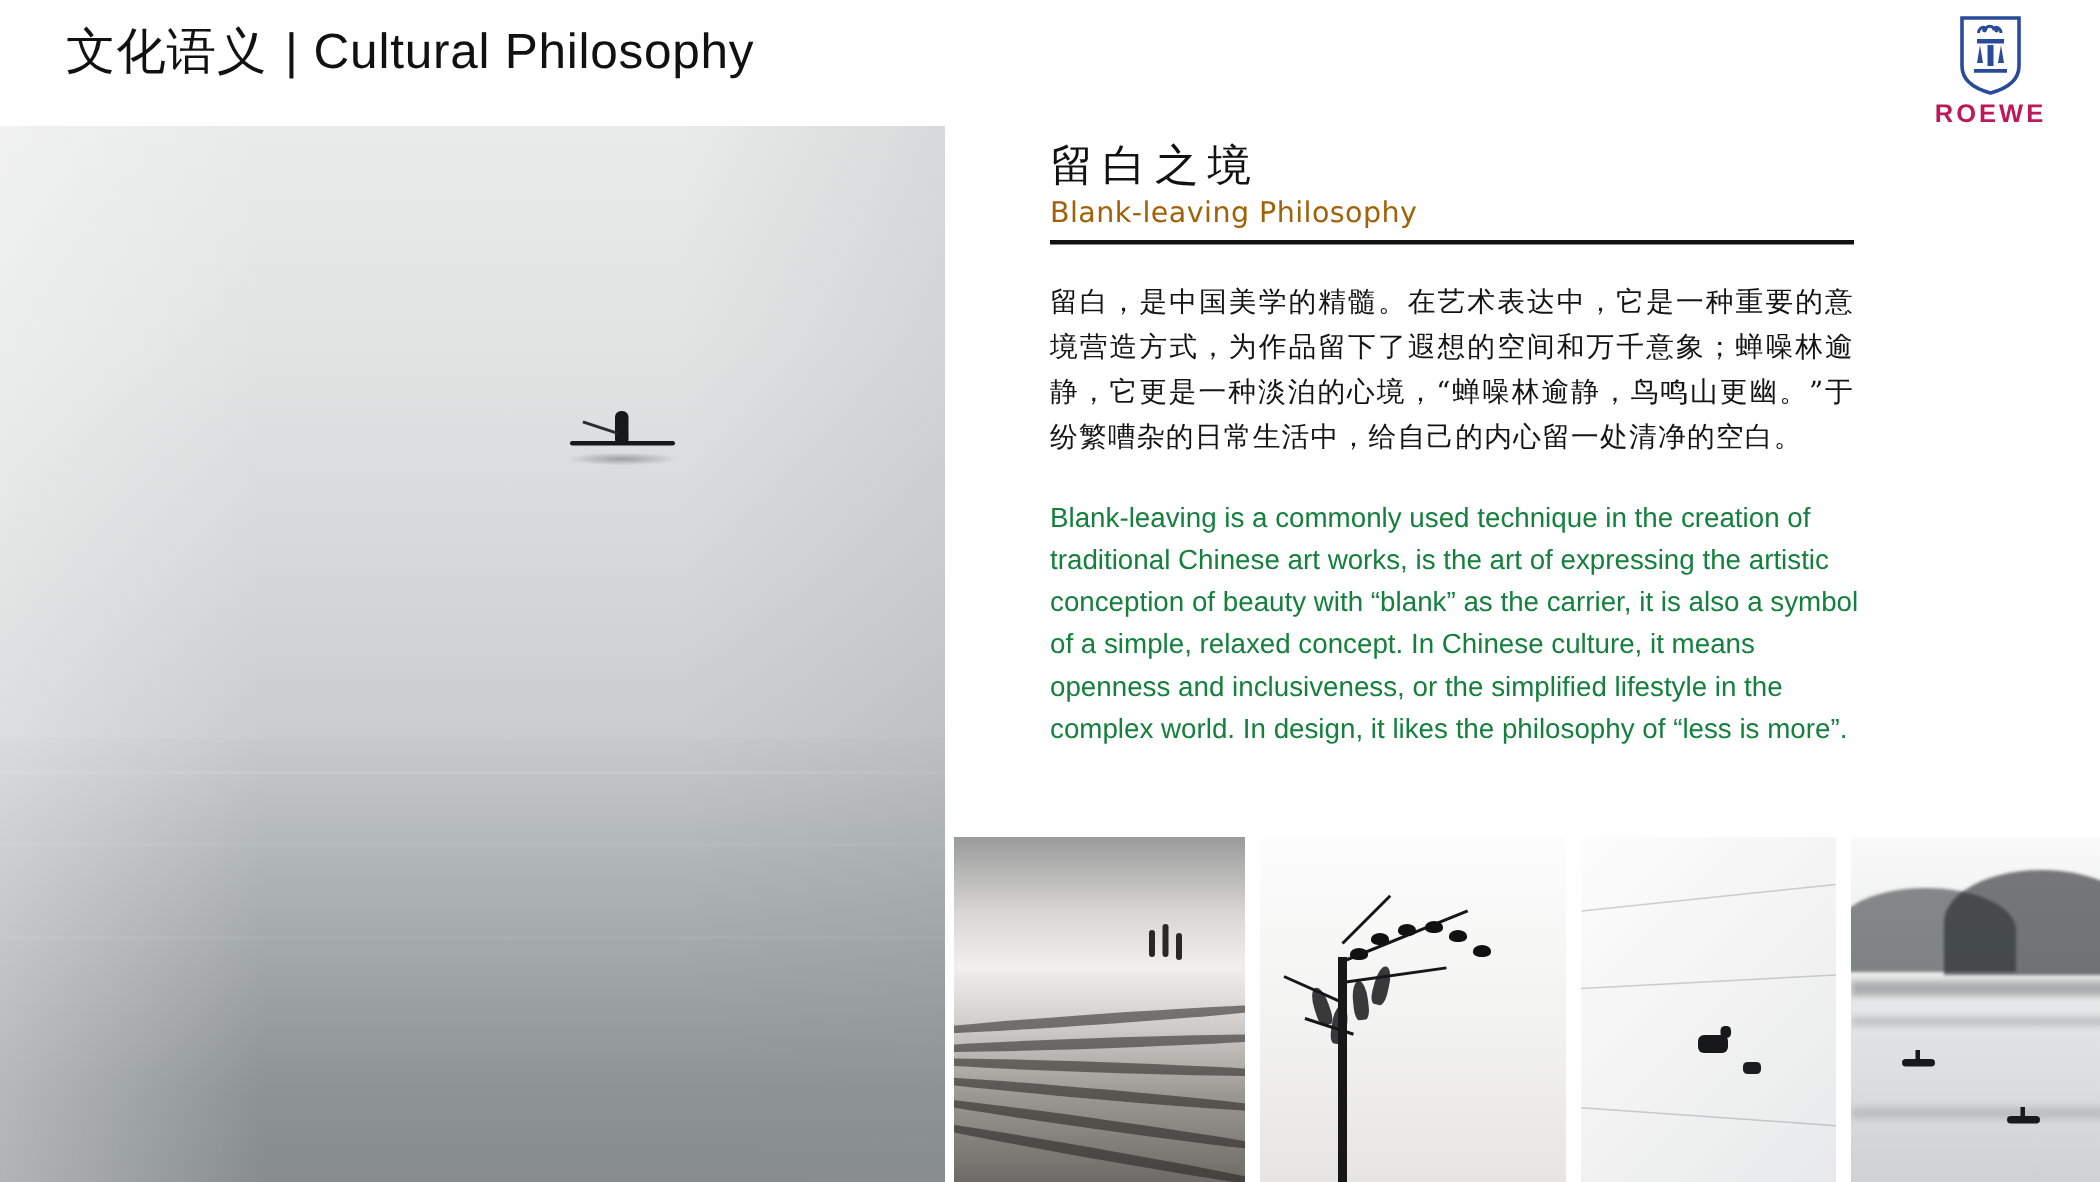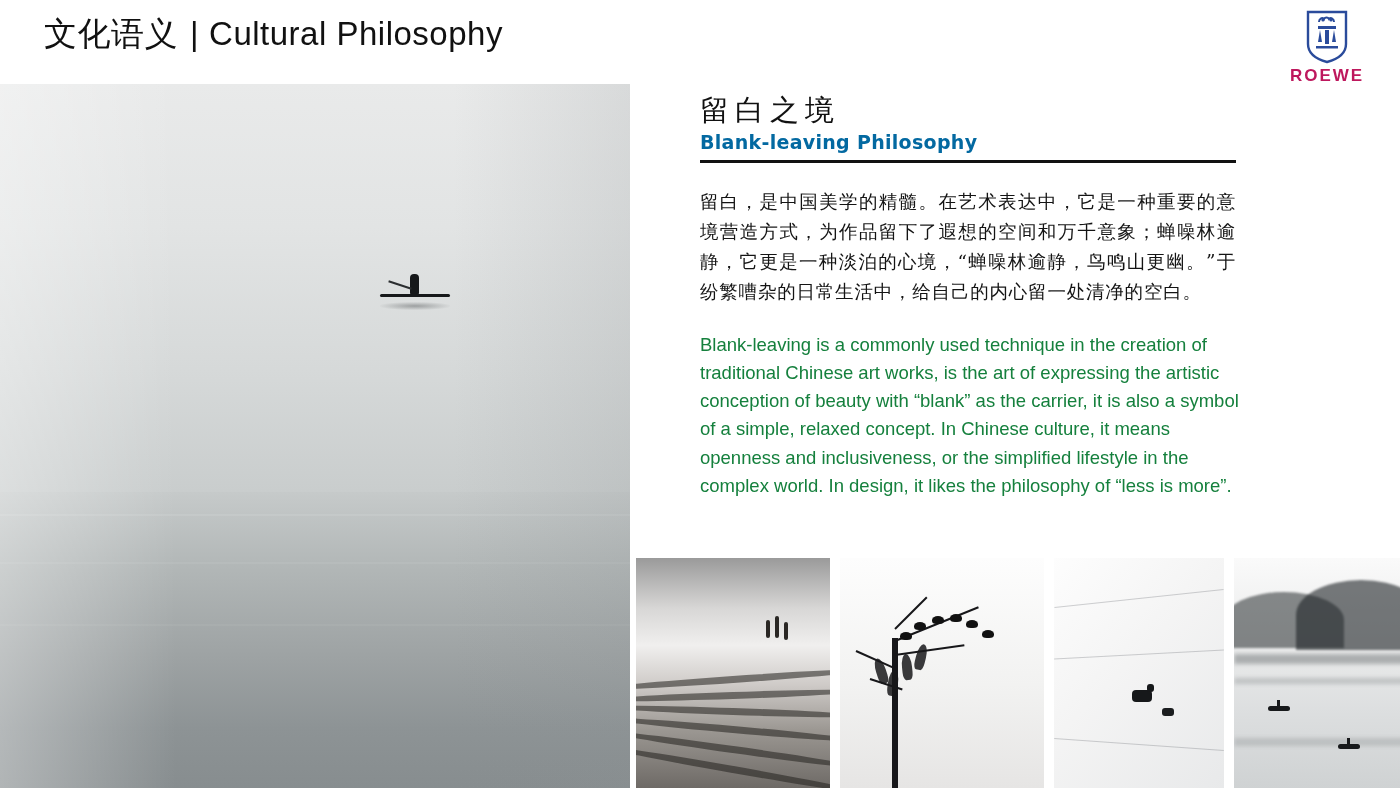--- a/index.html
+++ b/index.html
@@ -147,24 +147,23 @@
   .heading-cn {
     font-family: "DejaVu Sans", sans-serif;
     font-size: 29px;
     letter-spacing: 6px;
     color: #111111;
     line-height: 1.25;
   }
   .heading-en {
     font-family: "DejaVu Sans", sans-serif;
     font-size: 19px;
-    color: #0369a1;
+    color: #a16207;
     margin-top: 3px;
     letter-spacing: 0.3px;
-    font-weight: bold;
   }
   .heading-rule {
     margin-top: 7px;
     width: 536px;
     height: 3px;
     background: #111111;
   }
   .para-cn {
     margin-top: 24px;
     width: 536px;

